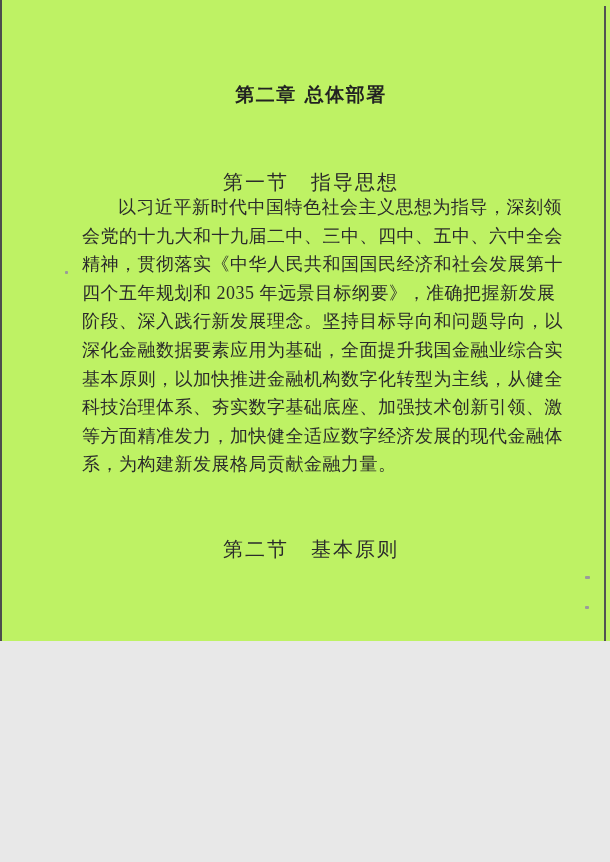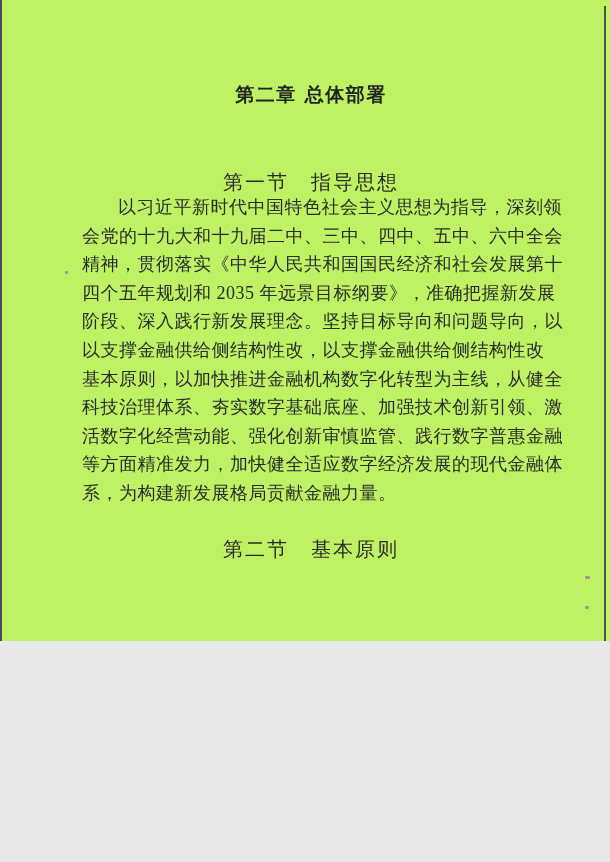--- a/index.html
+++ b/index.html
@@ -83,24 +83,23 @@
   <div class="chapter-title">第二章 总体部署</div>
 
   <div class="section-title section-1">第一节　指导思想</div>
 
   <div class="para para-1">
     <div class="bline indent">以习近平新时代中国特色社会主义思想为指导，深刻领</div>
     <div class="bline">会党的十九大和十九届二中、三中、四中、五中、六中全会</div>
     <div class="bline">精神，贯彻落实《中华人民共和国国民经济和社会发展第十</div>
     <div class="bline">四个五年规划和 2035 年远景目标纲要》，准确把握新发展</div>
     <div class="bline">阶段、深入践行新发展理念。坚持目标导向和问题导向，以</div>
-    <div class="bline">以支撑金融供给侧结构性改，以支撑金融供给侧结构性改</div>
+    <div class="bline">深化金融数据要素应用为基础，全面提升我国金融业综合实</div>
     <div class="bline">基本原则，以加快推进金融机构数字化转型为主线，从健全</div>
     <div class="bline">科技治理体系、夯实数字基础底座、加强技术创新引领、激</div>
-    <div class="bline">活数字化经营动能、强化创新审慎监管、践行数字普惠金融</div>
     <div class="bline">等方面精准发力，加快健全适应数字经济发展的现代金融体</div>
     <div class="bline last">系，为构建新发展格局贡献金融力量。</div>
   </div>
 
   <div class="section-title section-2">第二节　基本原则</div>
 
 
   <div class="page-number">4</div>
 
   <div class="speck speck-a"></div>

